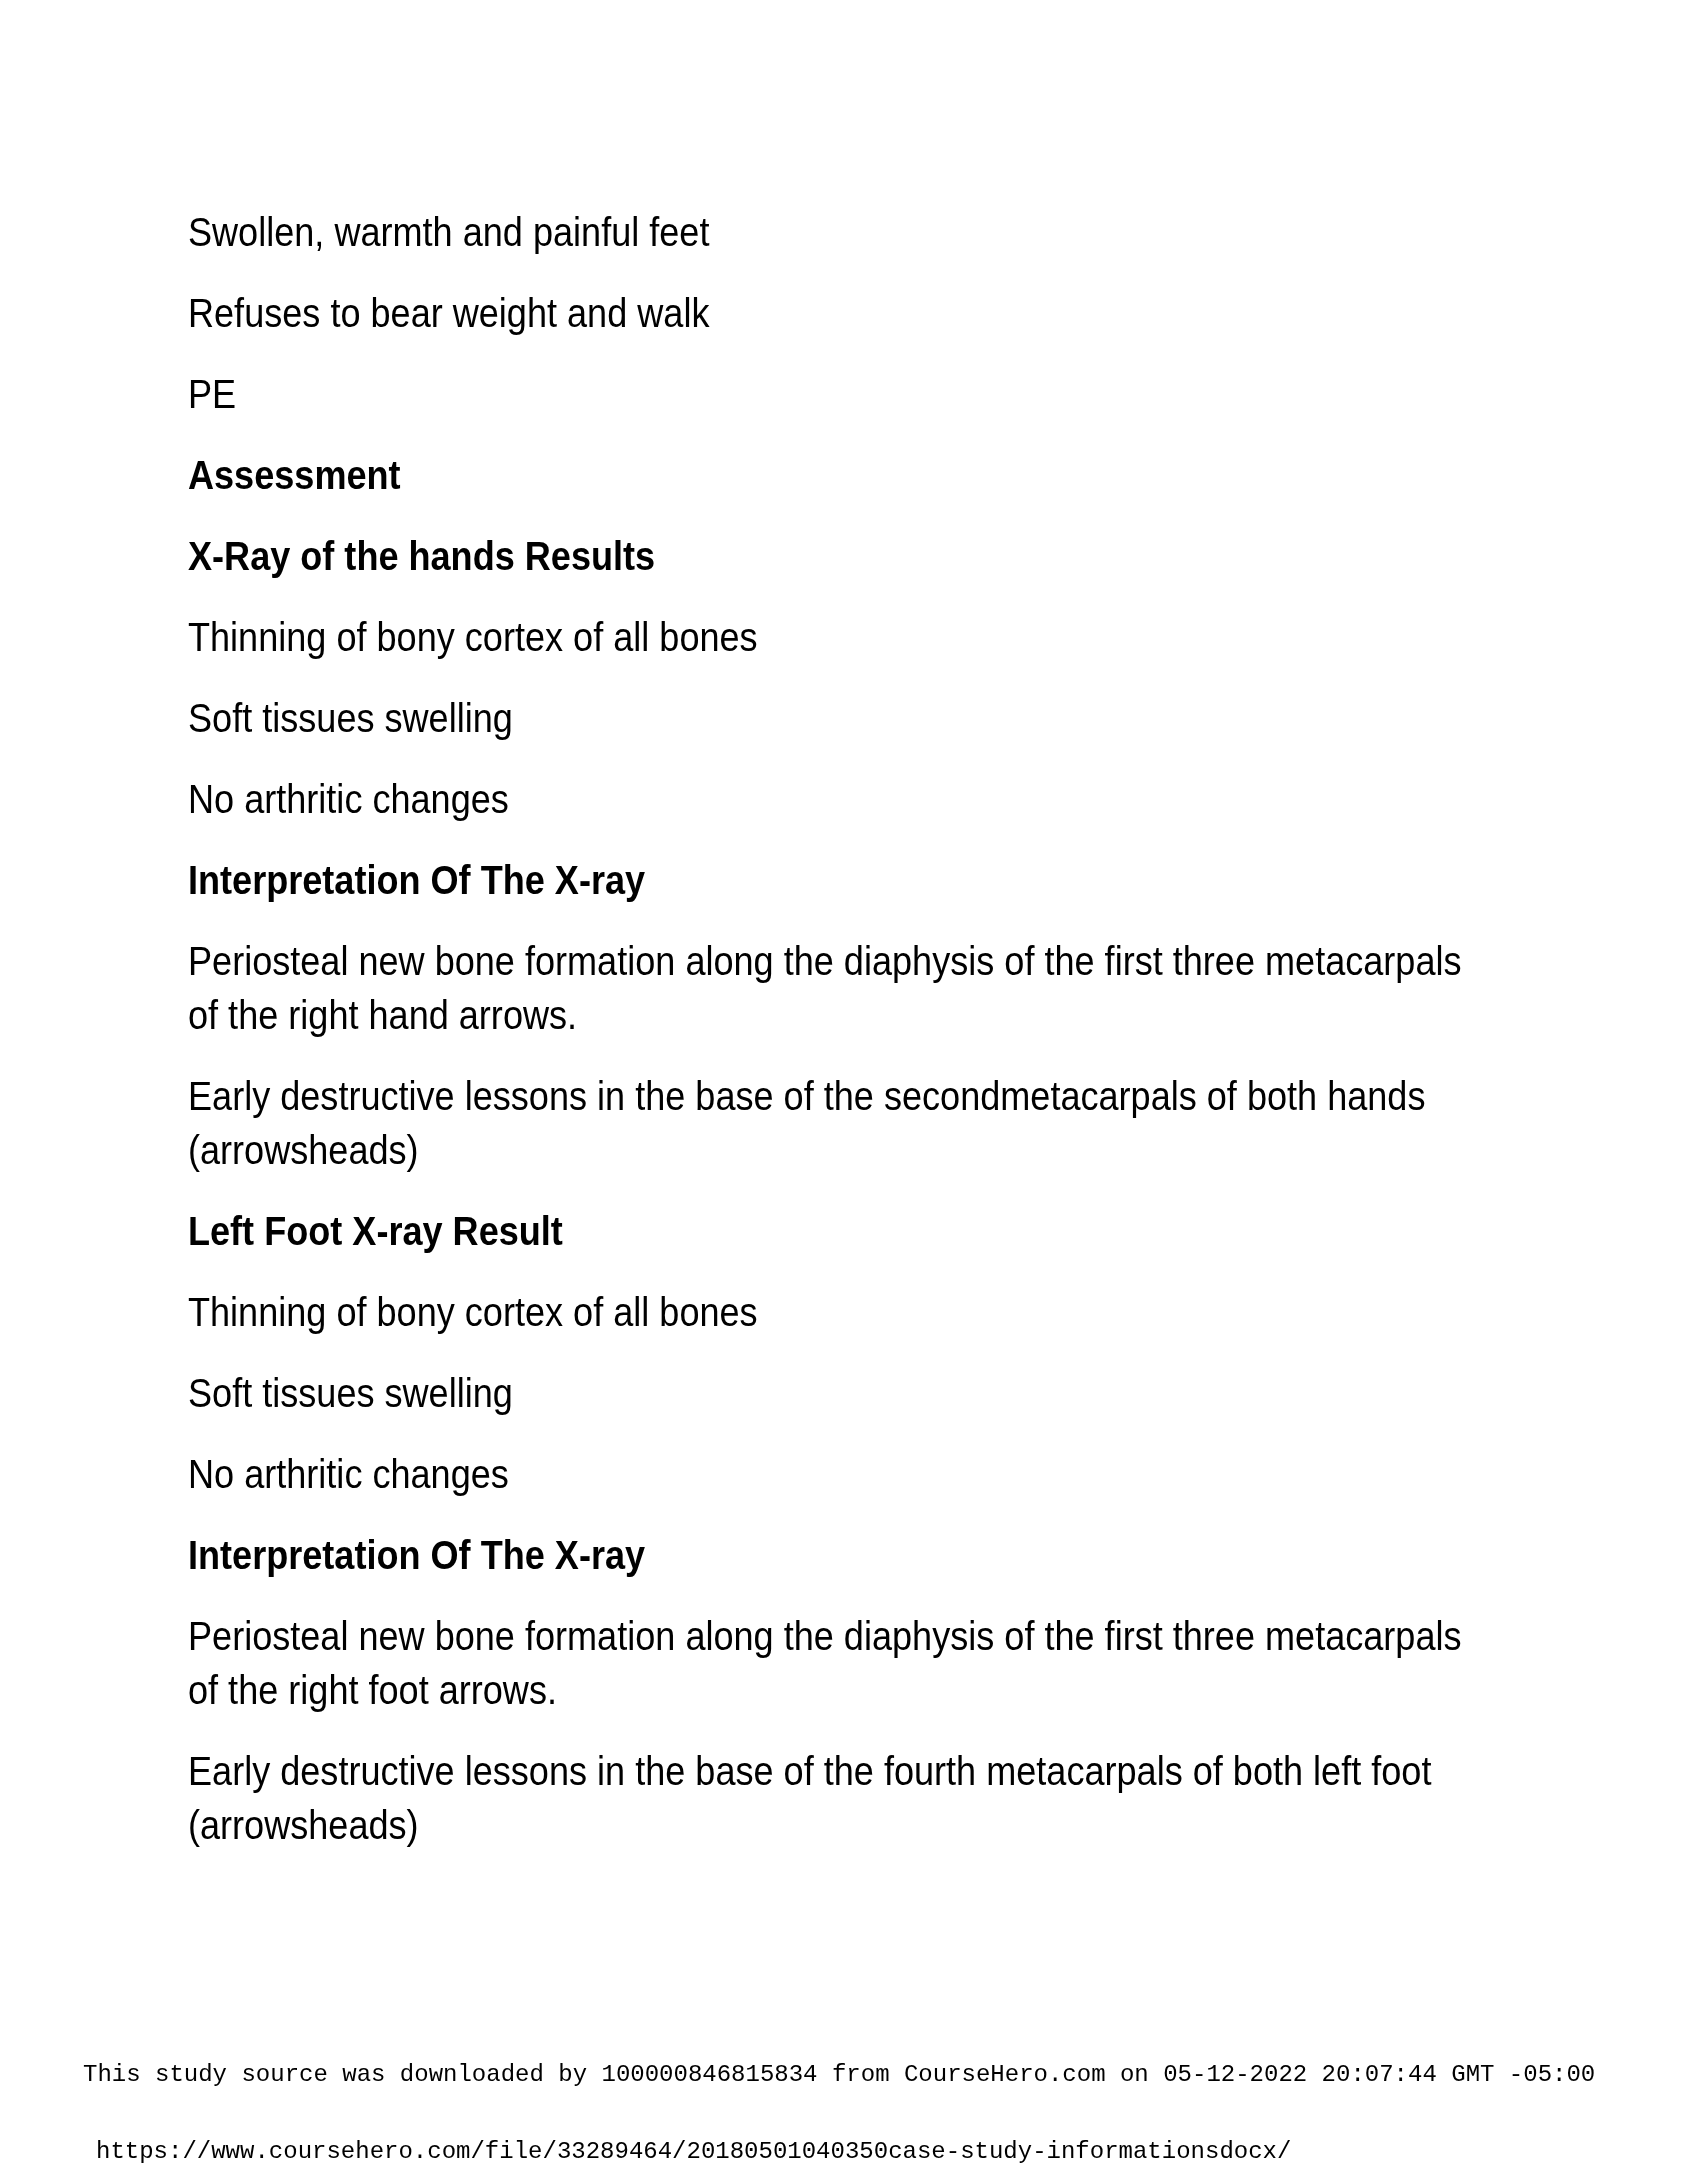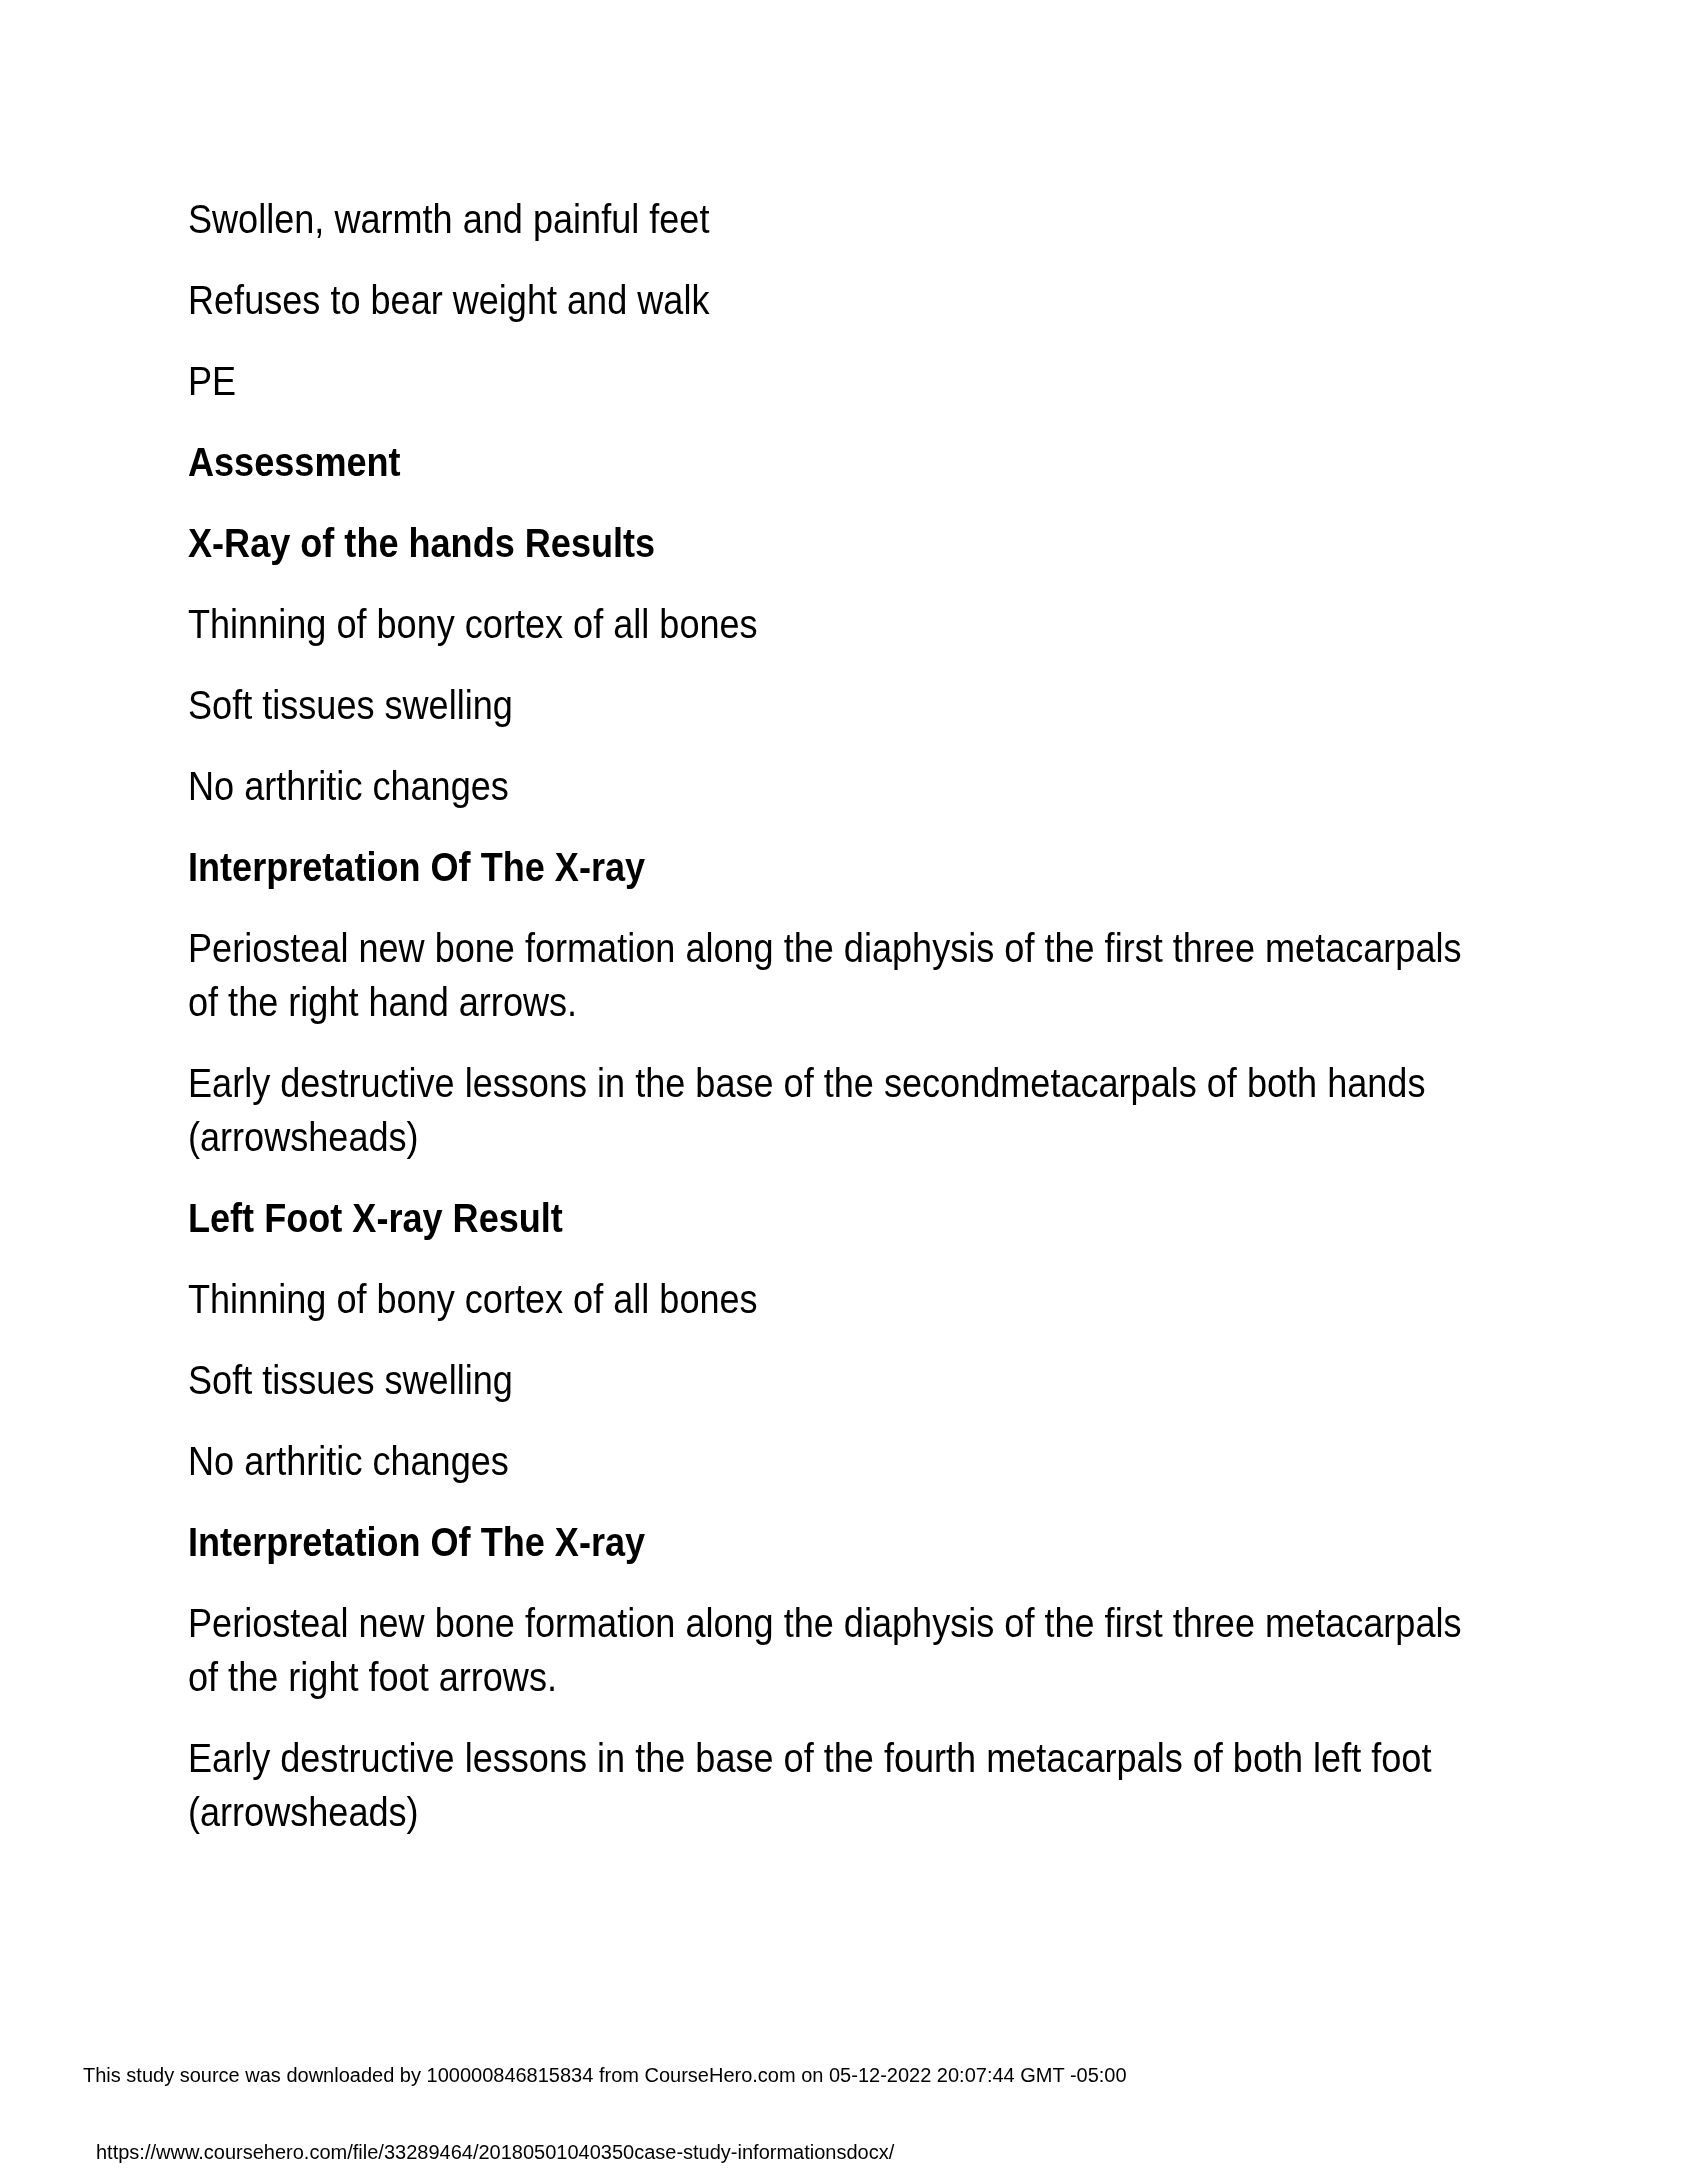--- a/index.html
+++ b/index.html
@@ -13,40 +13,40 @@
     width: 1683px;
     height: 2178px;
     background: #ffffff;
     color: #000000;
     overflow: hidden;
     font-family: "Liberation Sans", sans-serif;
   }
   .doc {
     position: absolute;
     left: 188px;
-    top: 192px;
+    top: 205px;
     width: 1465px;
   }
   .doc p {
     margin: 0 0 27px 0;
     font-size: 41px;
     line-height: 54px;
     white-space: pre-line;
     transform: scaleX(0.88);
     transform-origin: 0 0;
     font-weight: 400;
   }
   .doc p.bold {
     font-weight: 700;
   }
   .footer-line {
     position: absolute;
     left: 83px;
-    font-family: Liberation Sans, sans-serif;
-    font-size: 20px;
+    font-family: Liberation Mono, monospace;
+    font-size: 24px;
     line-height: 26px;
     color: #000000;
     white-space: nowrap;
   }
   .footer-note { top: 2062px; }
   .footer-url  { top: 2139px; margin-left: 13px; }
 </style>
 </head>
 <body>
 

